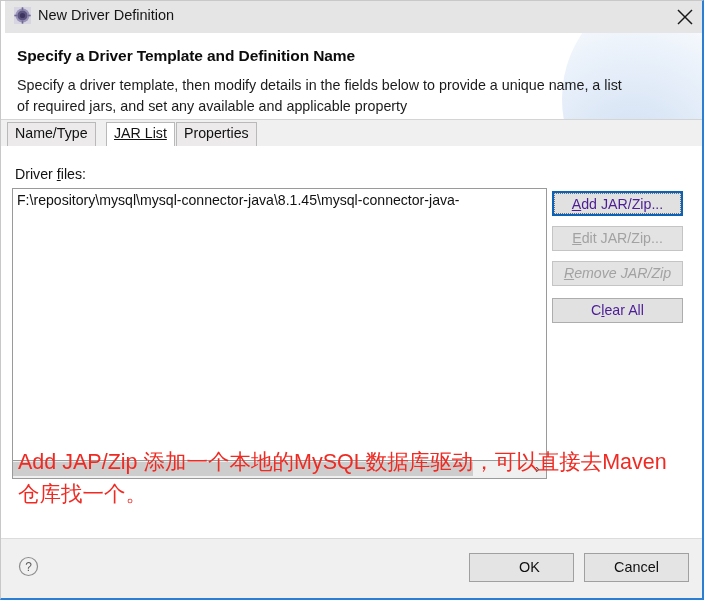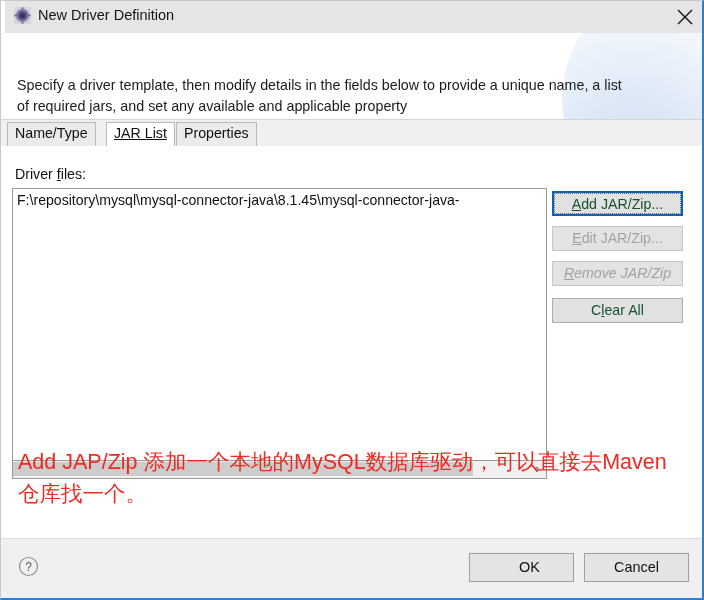--- a/index.html
+++ b/index.html
@@ -199,21 +199,21 @@
   
   .side-btn {
     position: absolute;
     left: 551px;
     width: 131px;
     height: 25px;
     box-sizing: border-box;
     background: #e1e1e1;
     border: 1px solid #adadad;
     font-size: 14.2px;
-    color: #14532d;
+    color: #4c1d95;
     text-align: center;
     line-height: 22px;
     cursor: default;
     white-space: nowrap;
   }
   .side-btn u { text-decoration: underline; }
   .side-btn.focused {
     background: #e1e1e1;
     border: 2px solid #0a63b8;
     line-height: 20px;
@@ -290,20 +290,21 @@
     <span class="close-btn">
       <svg width="22" height="22" viewBox="0 0 22 22">
         <line x1="4" y1="4" x2="18" y2="18" stroke="#1a1a1a" stroke-width="1.5"></line>
         <line x1="18" y1="4" x2="4" y2="18" stroke="#1a1a1a" stroke-width="1.5"></line>
       </svg>
     </span>
   </div>
 
   <div class="header">
     <div class="header-arc"></div>
+    <div class="header-title">Specify a Driver Template and Definition Name</div>
     <div class="header-desc">Specify a driver template, then modify details in the fields below to provide a unique name, a list of required jars, and set any available and applicable property</div>
   </div>
 
   <div class="tabstrip">
     <div class="tab" id="tab-0">Name/Type</div>
     <div class="tab active" id="tab-1">JAR List</div>
     <div class="tab" id="tab-2">Properties</div>
   </div>
 
   <div class="tabbody">

